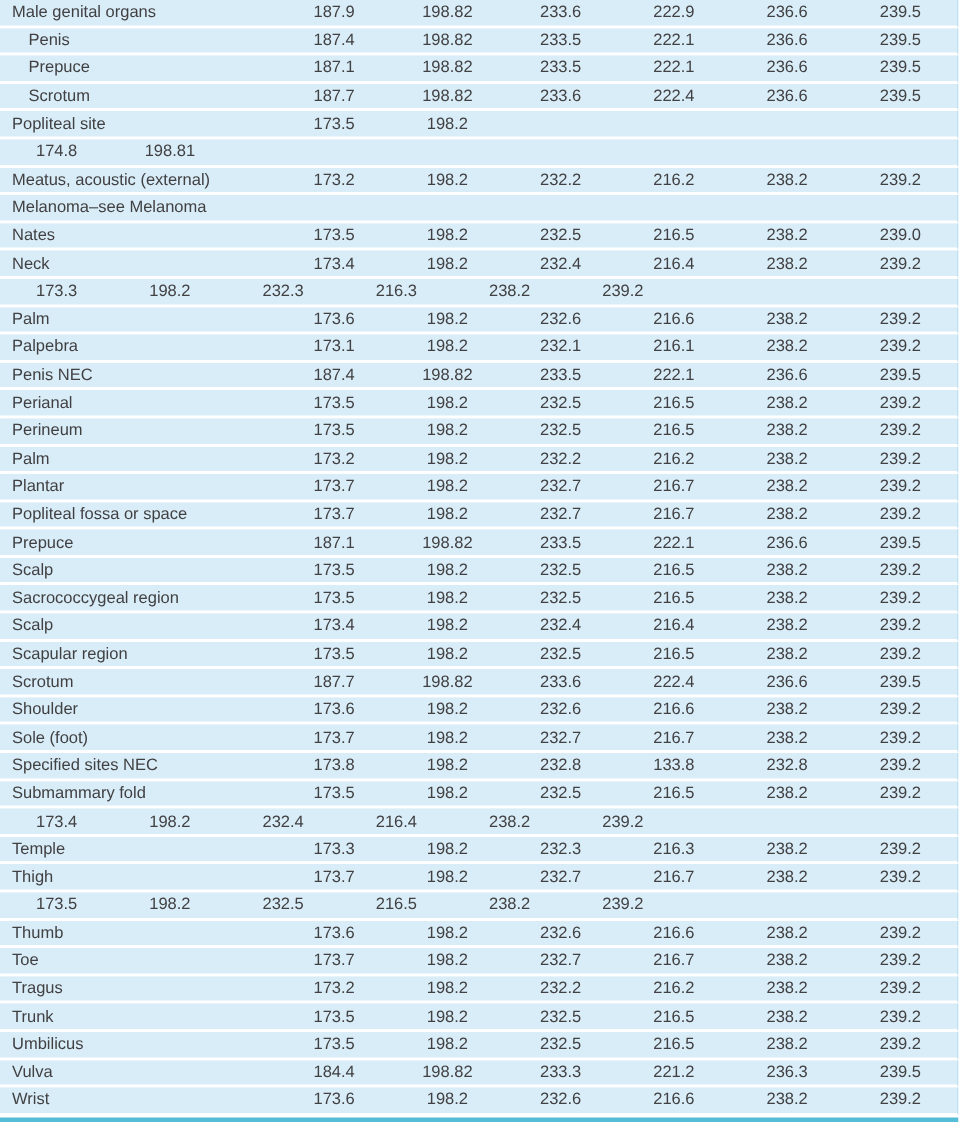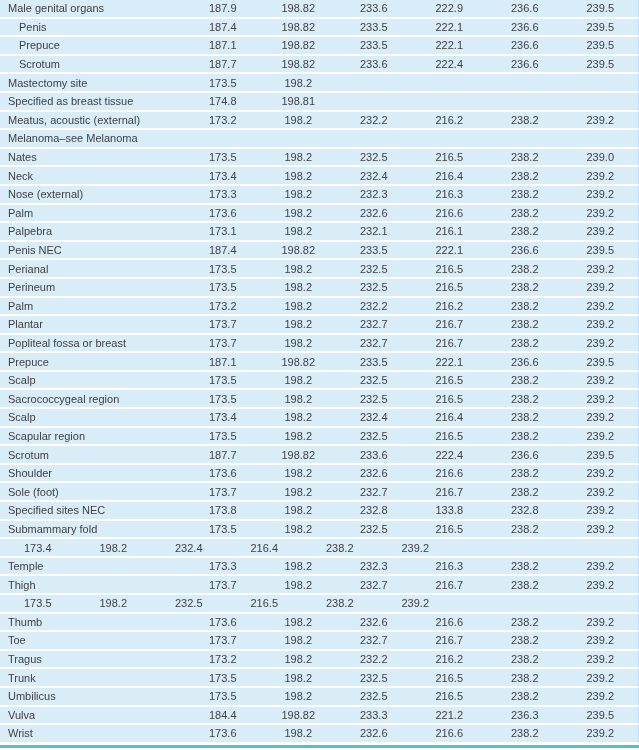--- a/index.html
+++ b/index.html
@@ -94,31 +94,30 @@
     <div class="cell label">Scrotum</div>
     <div class="cell num">187.7</div>
     <div class="cell num">198.82</div>
     <div class="cell num">233.6</div>
     <div class="cell num">222.4</div>
     <div class="cell num">236.6</div>
     <div class="cell num">239.5</div>
   </div>
 
   <div class="row">
-    <div class="cell label">Mastectomy site</div>
-    <div class="cell num">173.5</div>
-    <div class="cell num">198.2</div>
-    <div class="cell num"></div>
-    <div class="cell num"></div>
-    <div class="cell num"></div>
-    <div class="cell num"></div>
-  </div>
-
-  <div class="row">
-    <div class="cell label">Specified as breast tissue</div>
+    <div class="cell label">Popliteal site</div>
+    <div class="cell num">173.5</div>
+    <div class="cell num">198.2</div>
+    <div class="cell num"></div>
+    <div class="cell num"></div>
+    <div class="cell num"></div>
+    <div class="cell num"></div>
+  </div>
+
+  <div class="row">
     <div class="cell num">174.8</div>
     <div class="cell num">198.81</div>
     <div class="cell num"></div>
     <div class="cell num"></div>
     <div class="cell num"></div>
     <div class="cell num"></div>
   </div>
 
   <div class="row">
     <div class="cell label">Meatus, acoustic (external)</div>
@@ -154,21 +153,20 @@
     <div class="cell label">Neck</div>
     <div class="cell num">173.4</div>
     <div class="cell num">198.2</div>
     <div class="cell num">232.4</div>
     <div class="cell num">216.4</div>
     <div class="cell num">238.2</div>
     <div class="cell num">239.2</div>
   </div>
 
   <div class="row">
-    <div class="cell label">Nose (external)</div>
     <div class="cell num">173.3</div>
     <div class="cell num">198.2</div>
     <div class="cell num">232.3</div>
     <div class="cell num">216.3</div>
     <div class="cell num">238.2</div>
     <div class="cell num">239.2</div>
   </div>
 
   <div class="row">
     <div class="cell label">Palm</div>
@@ -234,21 +232,21 @@
     <div class="cell label">Plantar</div>
     <div class="cell num">173.7</div>
     <div class="cell num">198.2</div>
     <div class="cell num">232.7</div>
     <div class="cell num">216.7</div>
     <div class="cell num">238.2</div>
     <div class="cell num">239.2</div>
   </div>
 
   <div class="row">
-    <div class="cell label">Popliteal fossa or breast</div>
+    <div class="cell label">Popliteal fossa or space</div>
     <div class="cell num">173.7</div>
     <div class="cell num">198.2</div>
     <div class="cell num">232.7</div>
     <div class="cell num">216.7</div>
     <div class="cell num">238.2</div>
     <div class="cell num">239.2</div>
   </div>
 
   <div class="row">
     <div class="cell label">Prepuce</div>

